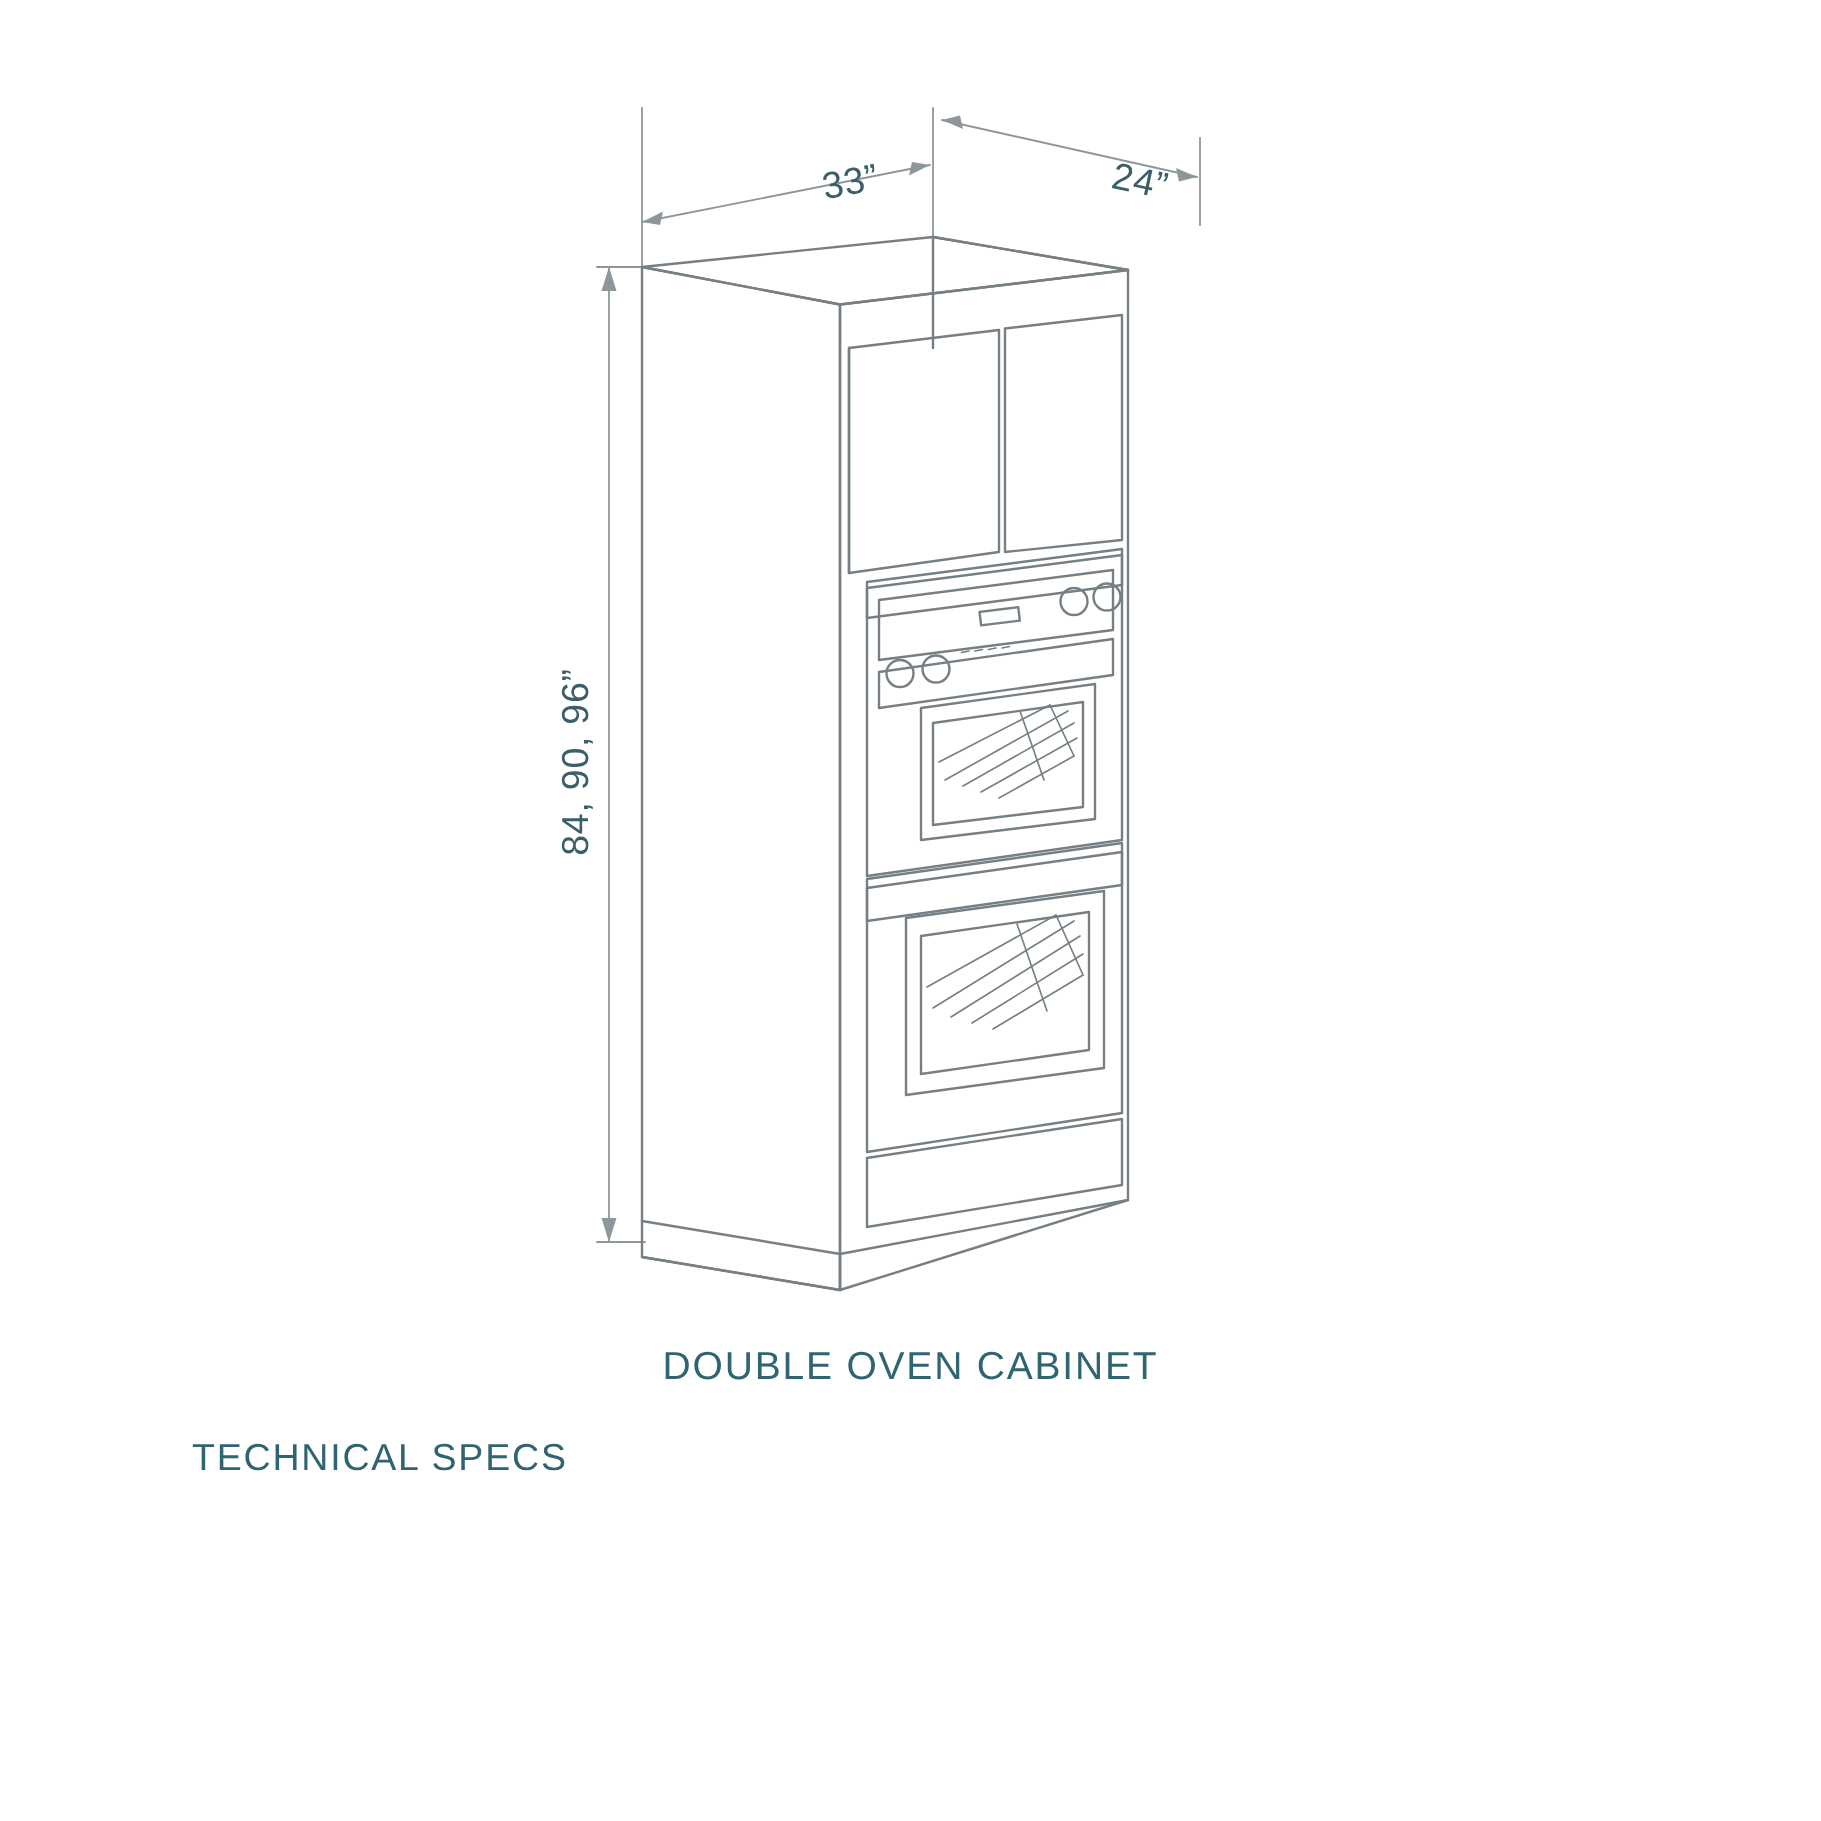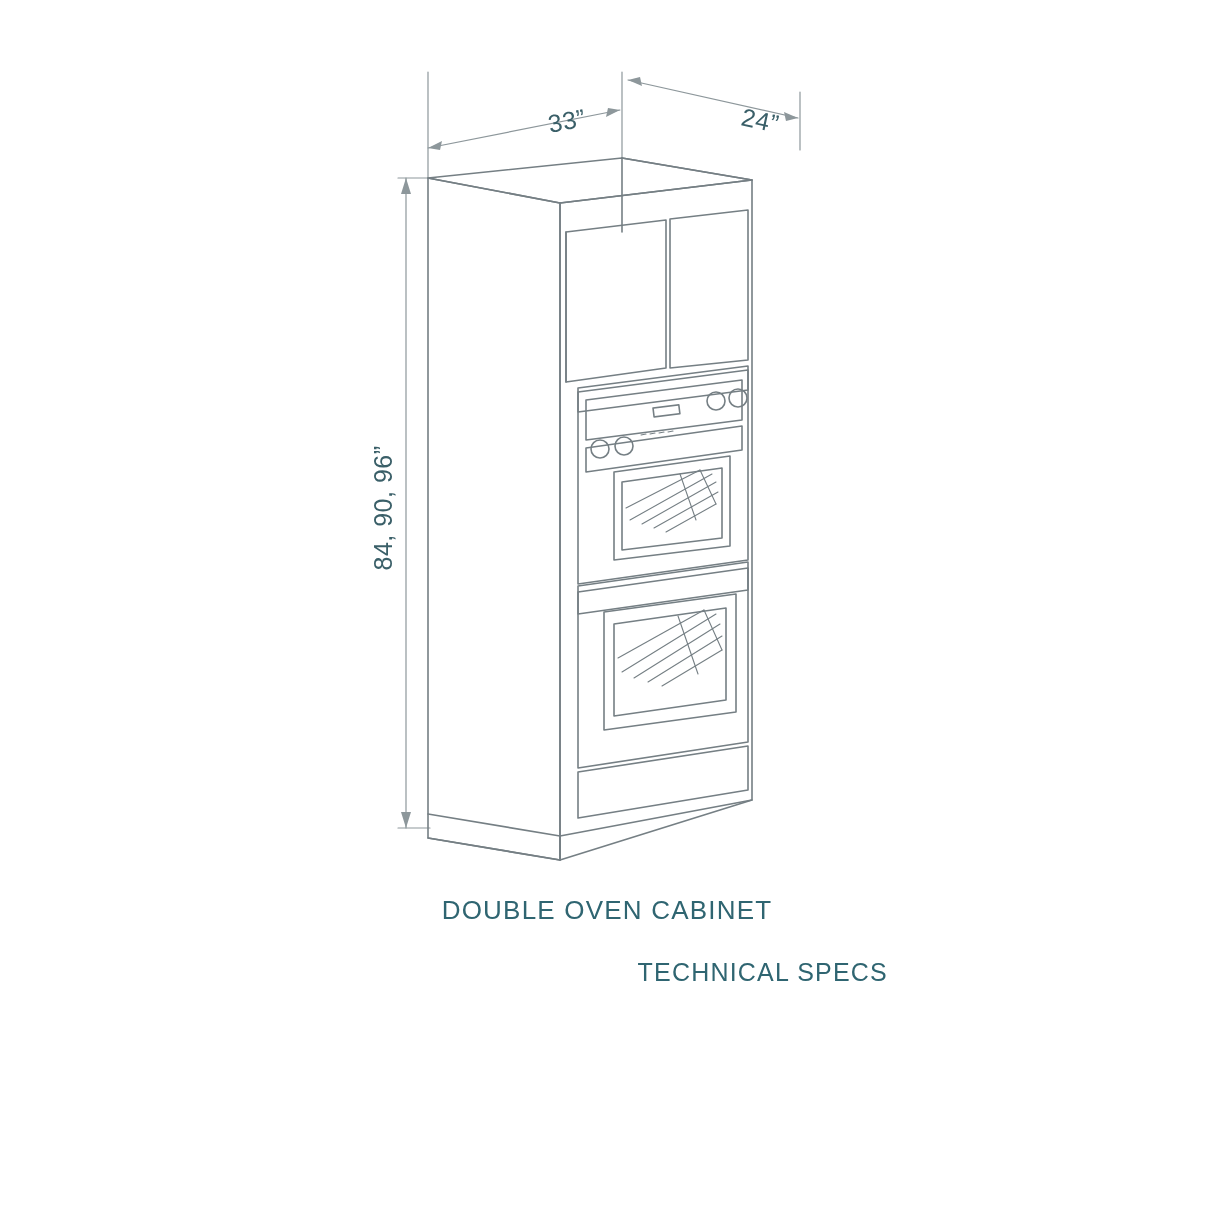--- a/index.html
+++ b/index.html
@@ -39,21 +39,20 @@
     text-align: center;
     font-size: 26px;
     color: #2f6571;
     letter-spacing: 1.2px;
   }
   #specs {
     position: absolute;
     left: 128px;
     top: 958px;
     width: 760px;
-    text-align: right;
   }
   #specs-title {
     font-size: 25px;
     color: #2f6571;
     letter-spacing: 1.2px;
     margin-bottom: 6px;
   }
   #specs-body {
     font-size: 22px;
     color: #2b4f57;

